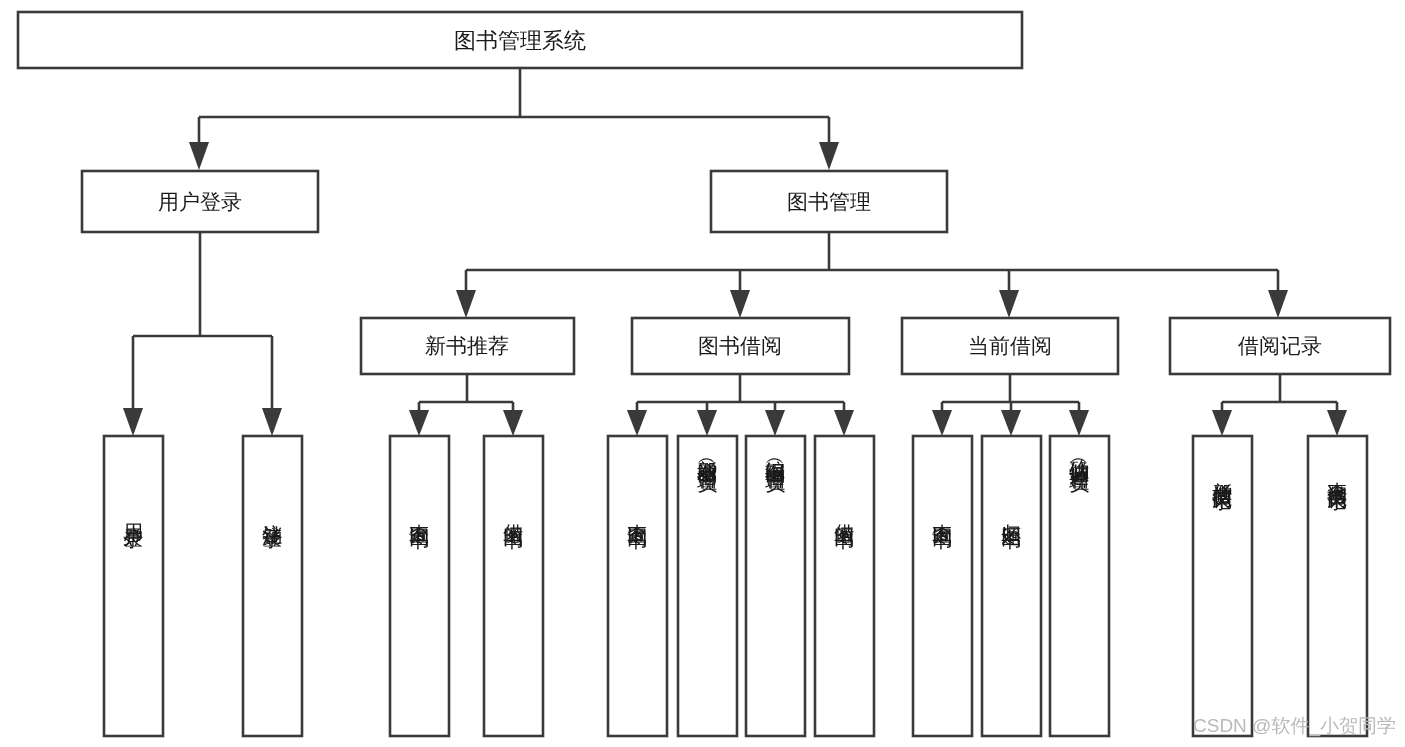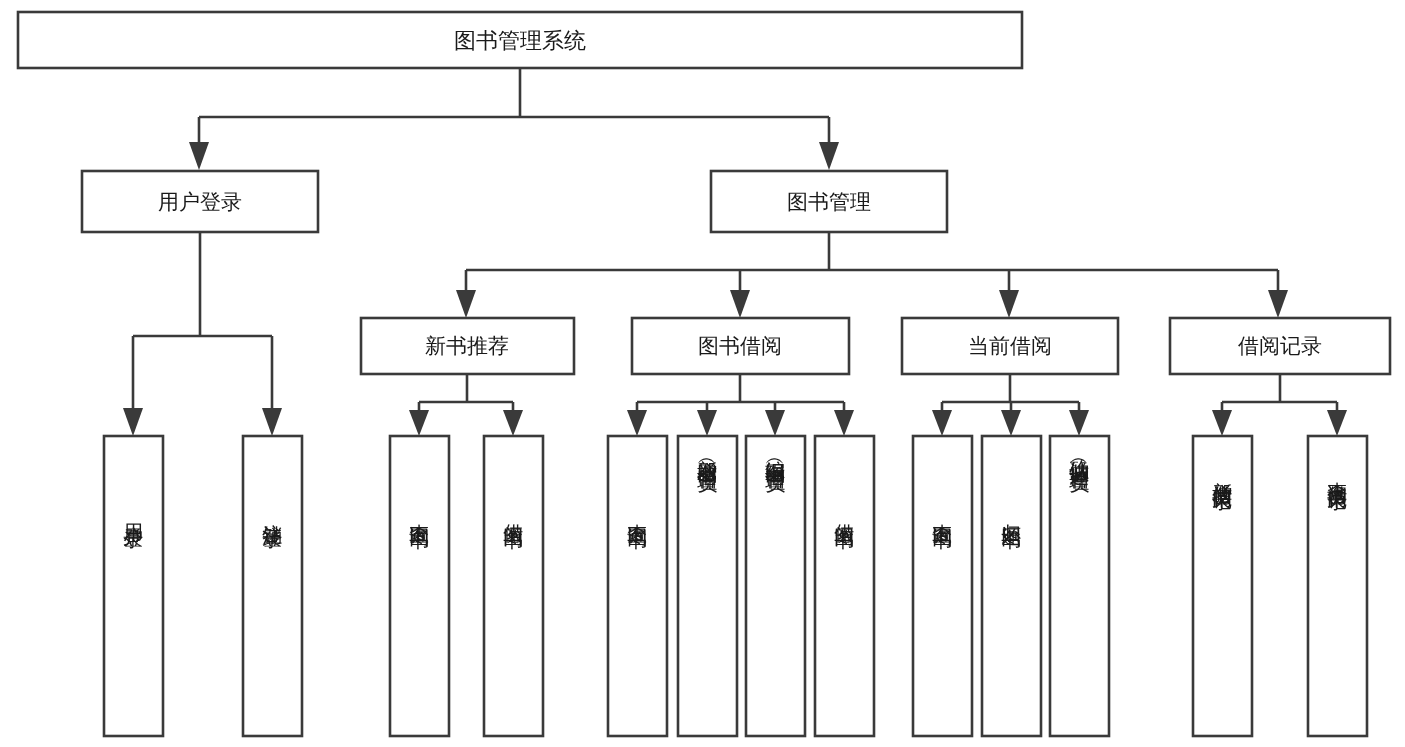--- a/index.html
+++ b/index.html
@@ -243,14 +243,15 @@
   <div class="leaf-text-wrap" style="left:1050px; top:436px; width:59px; height:300px;">
     <span class="leaf-text" style="margin-top:8px;">确认归还（管理员）</span>
   </div>
   <div class="leaf-text-wrap" style="left:1193px; top:436px; width:59px; height:300px;">
     <span class="leaf-text" style="margin-top:30px;">新增借阅记录</span>
   </div>
   <div class="leaf-text-wrap" style="left:1308px; top:436px; width:59px; height:300px;">
     <span class="leaf-text" style="margin-top:30px;">查询借阅记录</span>
   </div>
 
+  <div class="watermark" style="left:1193px; top:713px;">CSDN @软件_小贺同学</div>
 
 </div>
 
 </body></html>

